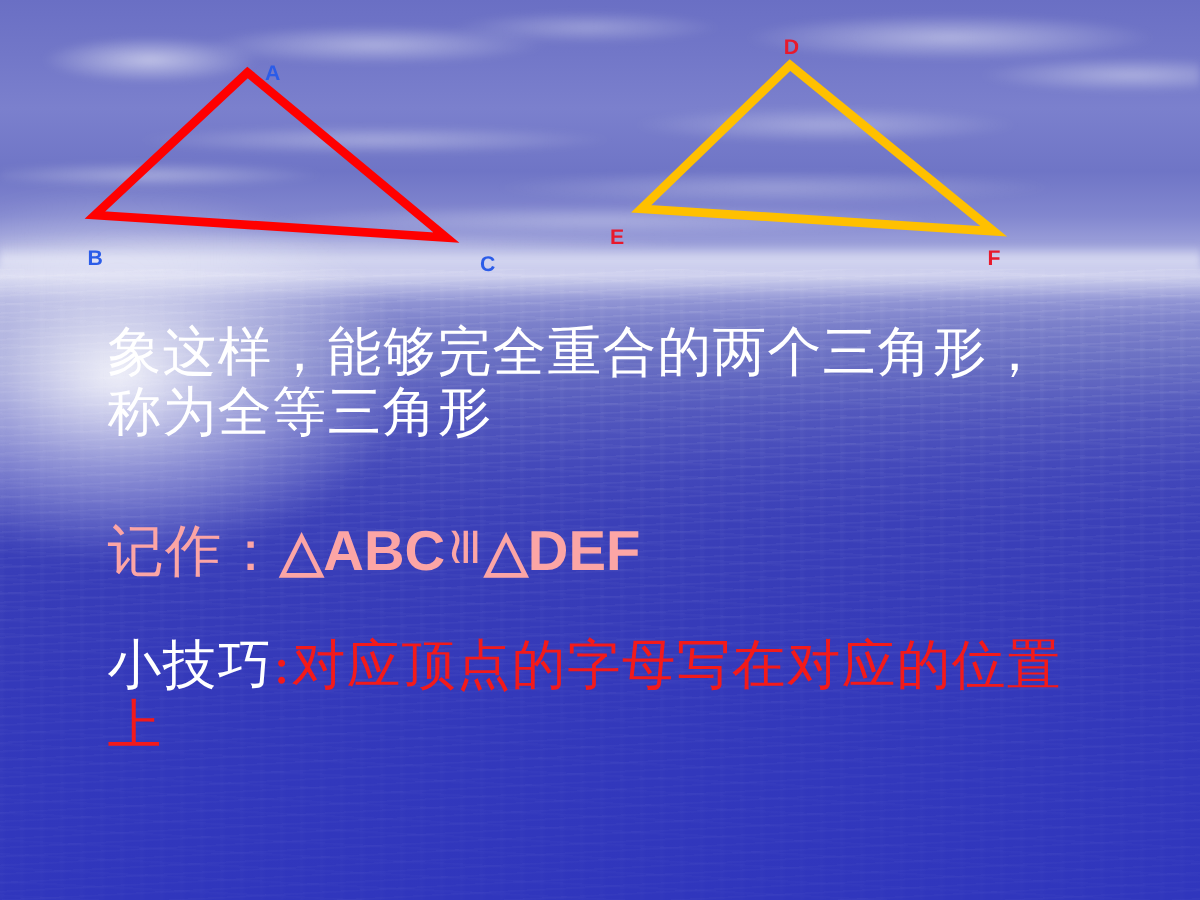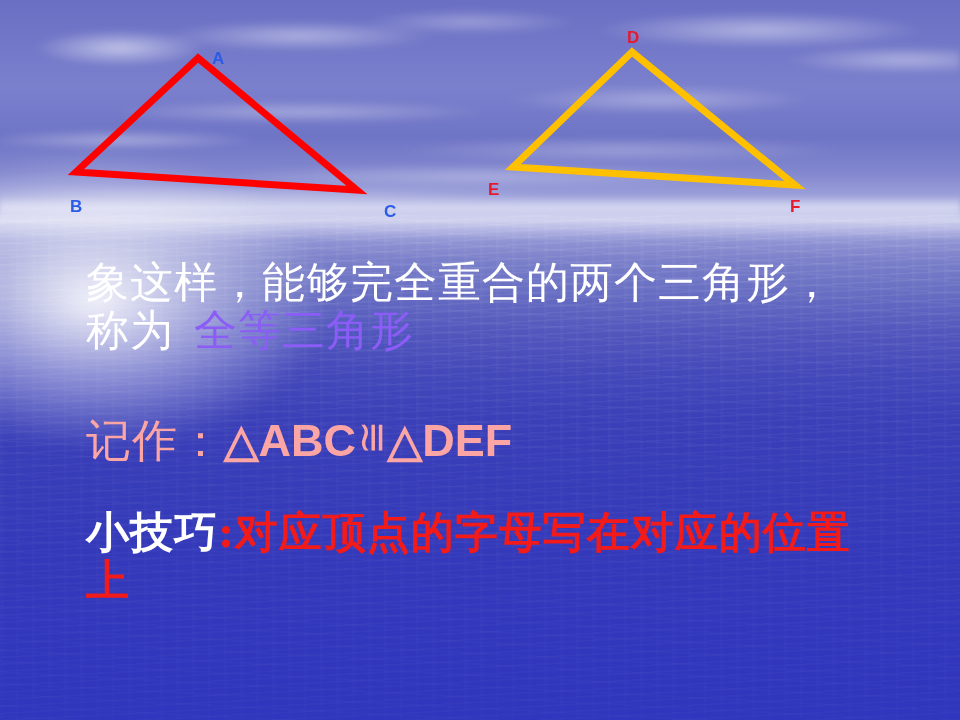--- a/index.html
+++ b/index.html
@@ -111,21 +111,21 @@
     font-family: "DejaVu Serif", "Liberation Serif", serif;
     line-height: 1.12;
     white-space: pre-wrap;
   }
   .p-def {
     left: 86px; top: 258px; width: 790px;
     font-size: 43px;
     color: #ffffff;
     letter-spacing: 1px;
   }
-  .p-def .hl { color: #8b5cf6; margin-left: 20px; }
+  .p-def .hl { color: #ffffff; }
 
   .p-note {
     left: 86px; top: 414px; width: 800px;
     font-size: 45px;
     color: #fca5a5;
     letter-spacing: 1px;
   }
   .p-note .sym {
     font-family: "Liberation Sans", sans-serif;
     font-weight: bold;
@@ -146,21 +146,20 @@
     font-family: "DejaVu Sans", sans-serif;
     font-weight: normal;
     font-size: 0.92em;
   }
 
   .p-tip {
     left: 86px; top: 508px; width: 800px;
     font-size: 43px;
     color: #ffffff;
     letter-spacing: 1px;
-    font-weight: bold;
   }
   .p-tip .hl { color: #f31a1a; }
 </style>
 </head>
 <body>
 
 <div id="slide">
 
   <div class="bg-base"></div>
   <div class="bg-clouds"></div>

